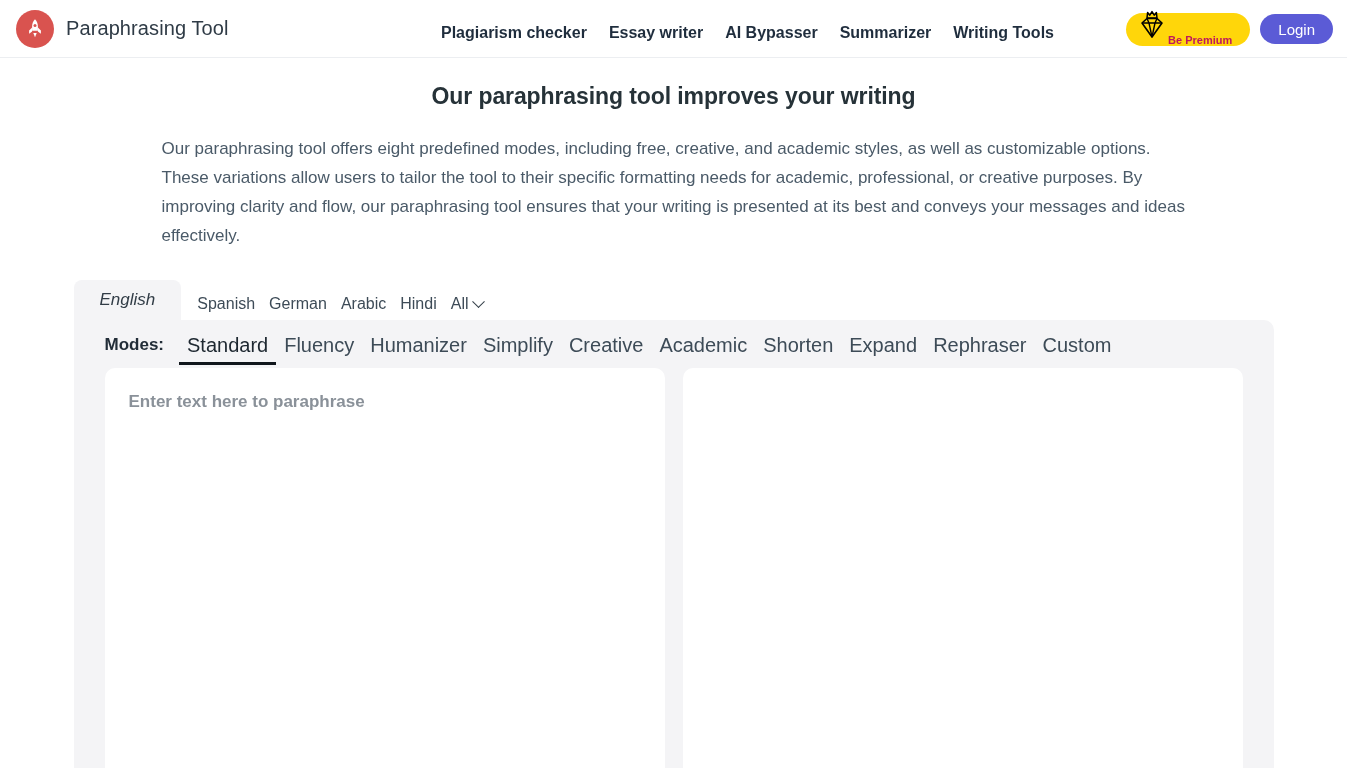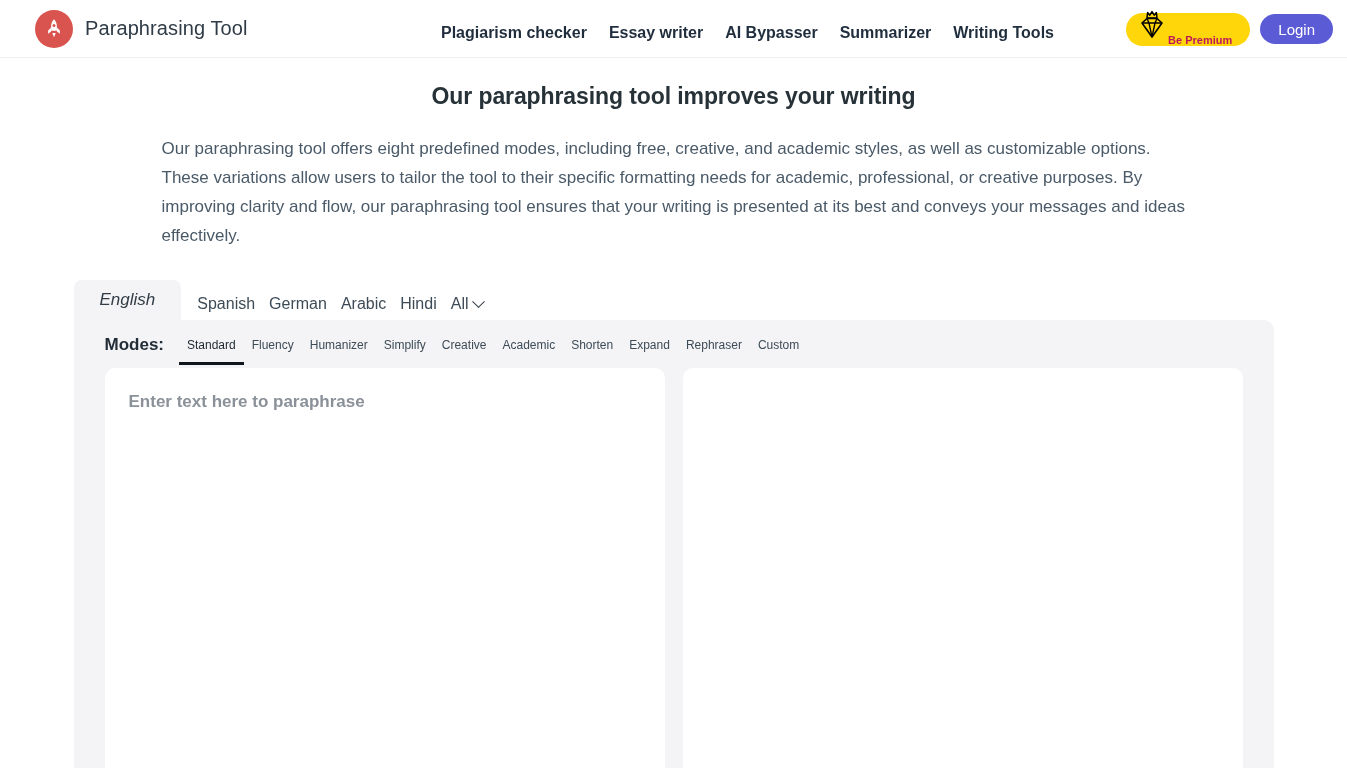--- a/index.html
+++ b/index.html
@@ -14,21 +14,20 @@
   }
 
   
   .header {
     position: relative;
     height: 58px;
     background: #ffffff;
     border-bottom: 1px solid #eceef1;
     display: flex;
     align-items: center;
-    padding-left: 19px;
   }
   .brand {
     display: flex;
     align-items: center;
     gap: 12px;
     margin-left: 16px;
     flex: 0 0 auto;
   }
   .logo-circle {
     width: 38px;
@@ -198,21 +197,21 @@
   }
   .modes-label {
     font-size: 17px;
     font-weight: bold;
     color: #222d38;
     margin-right: 15px;
     line-height: 22px;
     white-space: nowrap;
   }
   .mode-item {
-    font-size: 12px;
+    font-size: 20px;
     color: #3d4b57;
     cursor: pointer;
     white-space: nowrap;
     padding: 0 8px 6px 8px;
     line-height: 22px;
     text-align: center;
   }
   .mode-item.active {
     border-bottom: 3px solid #10161c;
     color: #1d2730;

